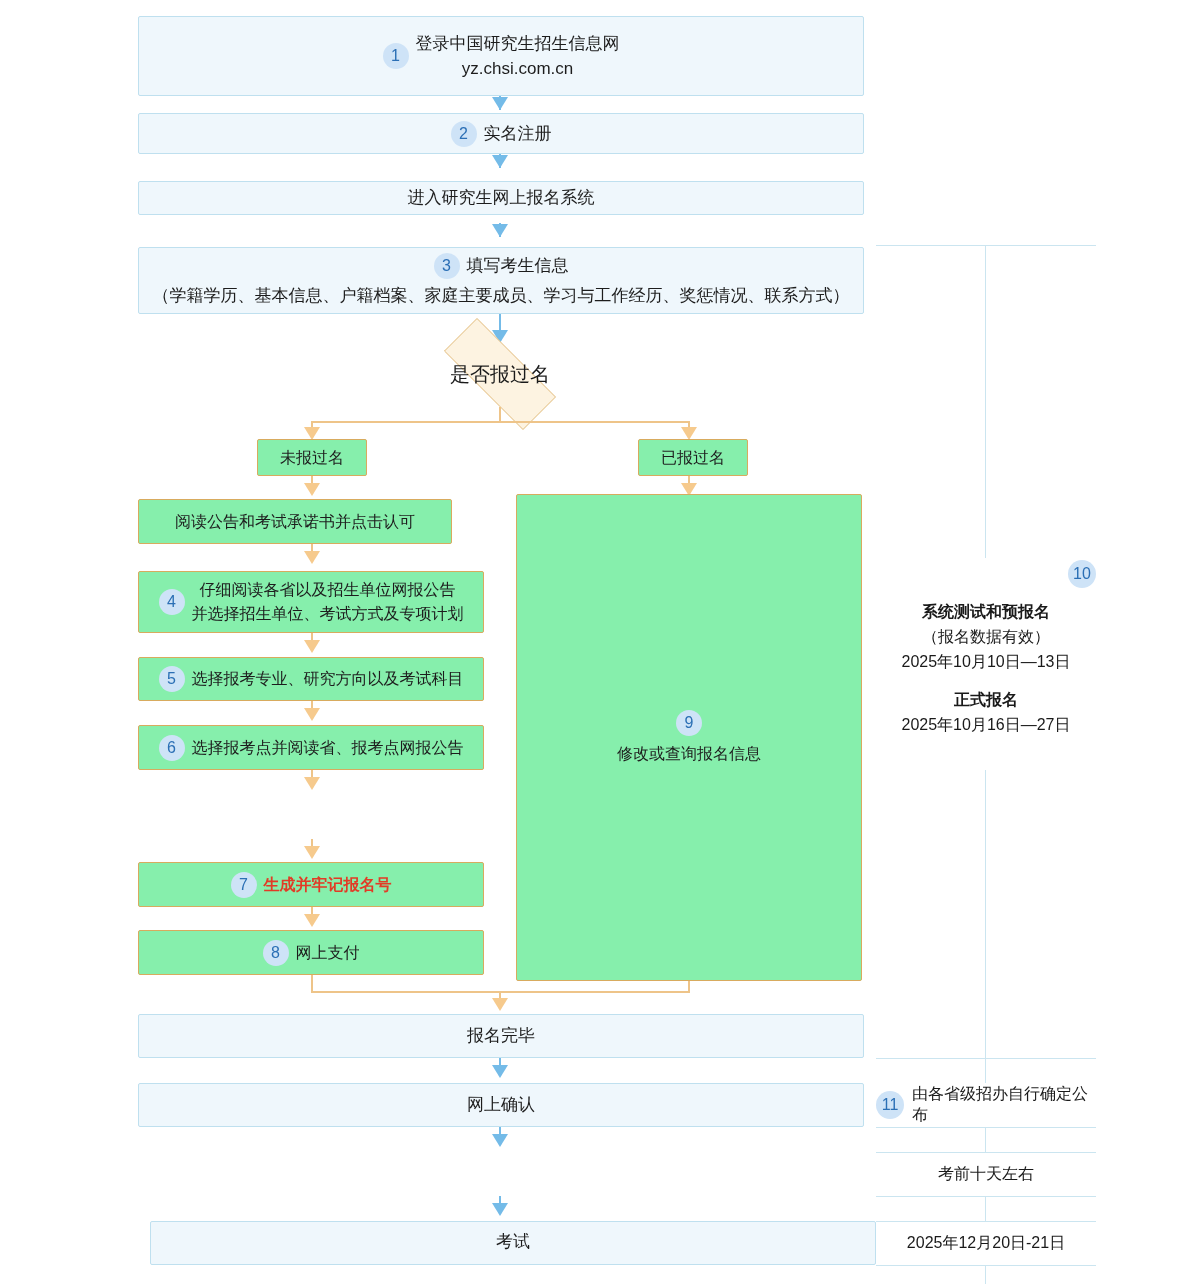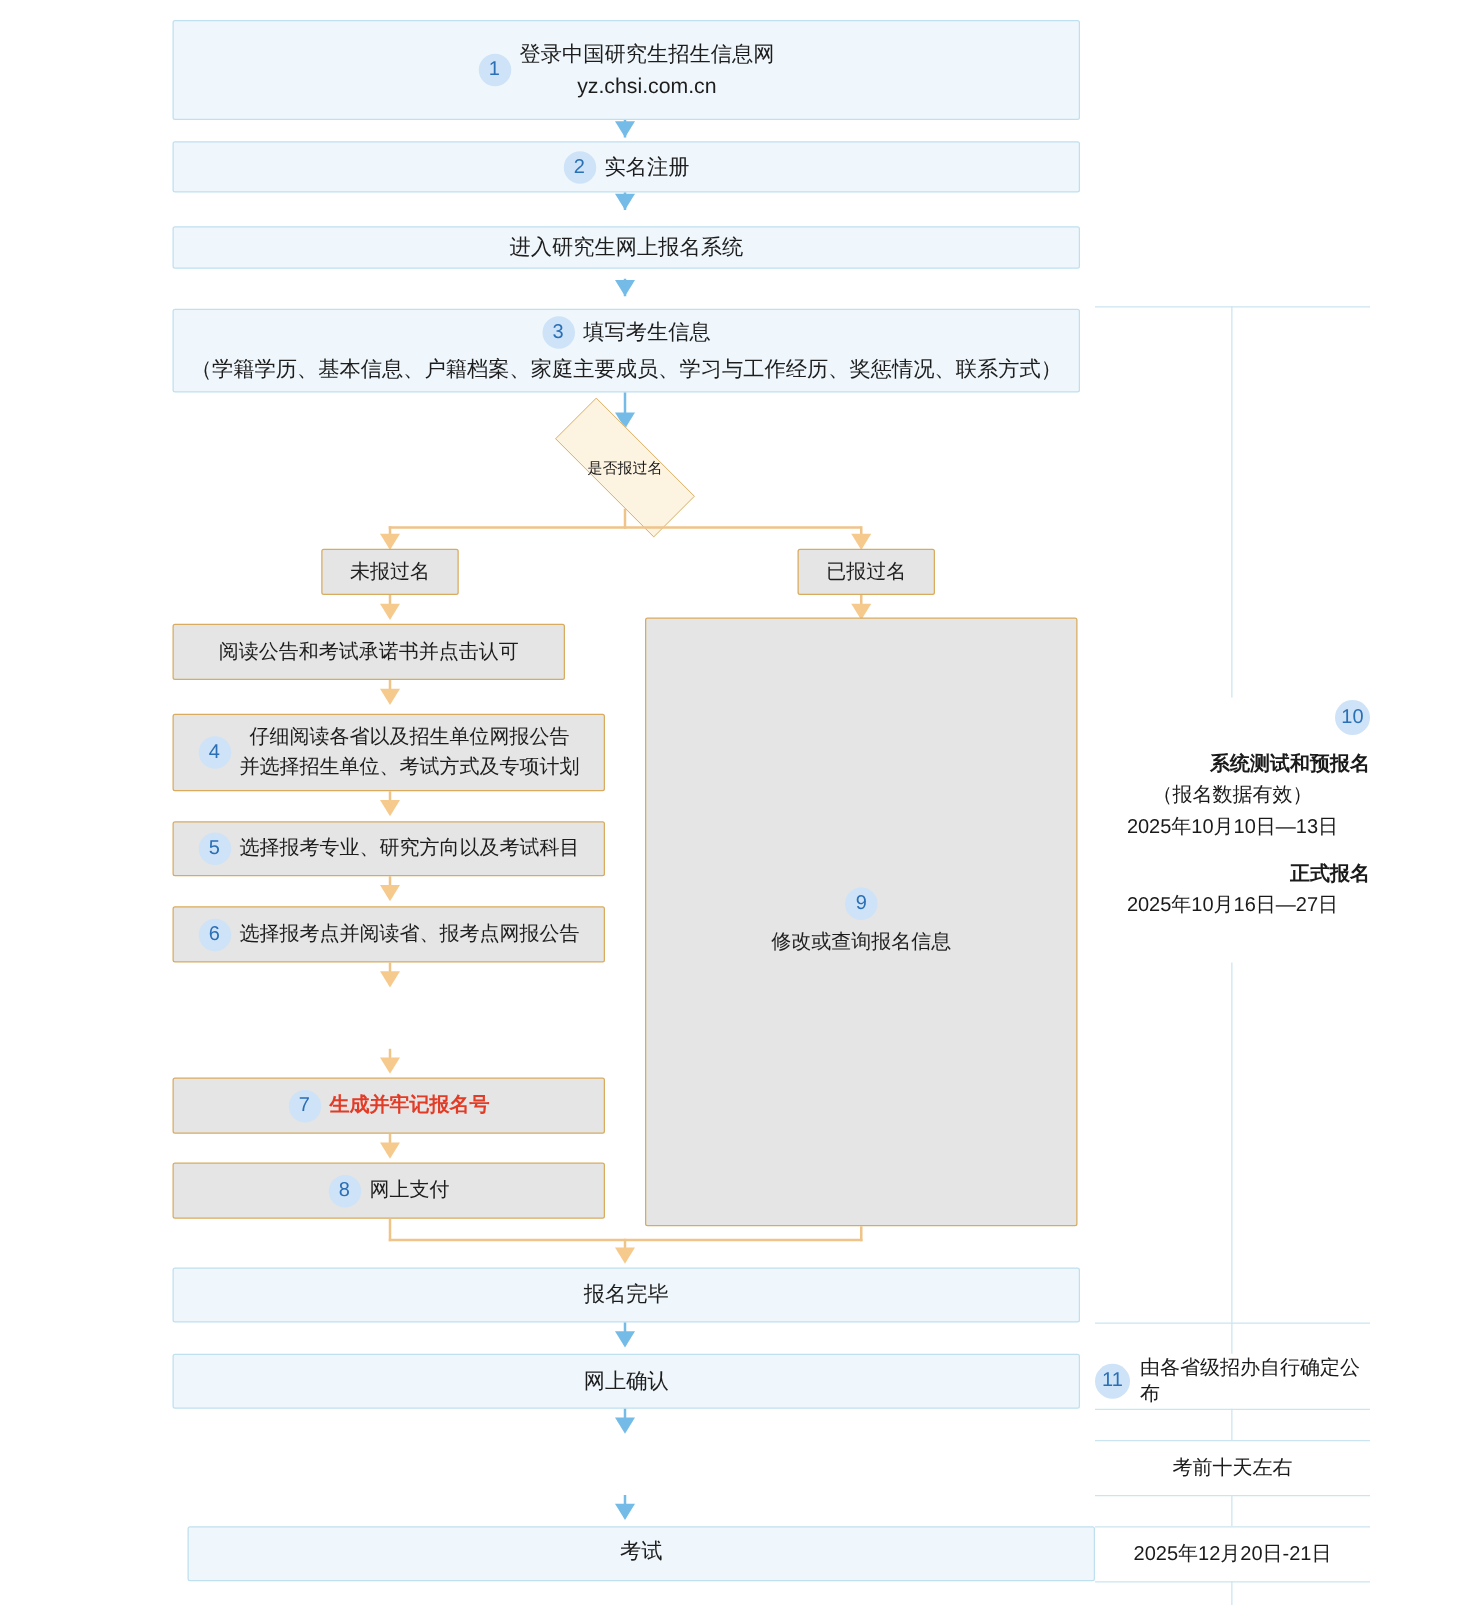--- a/index.html
+++ b/index.html
@@ -42,21 +42,21 @@
   
   .blue {
     background: #eff7fc;
     border: 1px solid #bfe0ef;
     border-radius: 2px;
     font-size: 17px;
     color: #1d1d1d;
   }
   
   .orange {
-    background: #e5e5e5;
+    background: #86efac;
     border: 1px solid #d8ab5e;
     border-radius: 2px;
     font-size: 16px;
     color: #1d1d1d;
   }
   .orange.big {
     align-items: center;
   }
 
   
@@ -85,21 +85,21 @@
   .diamond-shape {
     position: absolute;
     inset: 0;
     background: #fdf3e1;
     border: 1px solid #d8ab5e;
     transform: rotate(45deg) scale(0.707);
     box-sizing: border-box;
   }
   .diamond-label {
     position: relative;
-    font-size: 12px;
+    font-size: 20px;
     z-index: 2;
   }
 
   
   .vline, .hline {
     position: absolute;
   }
   .vline.blue-c { width: 2px; background: #74bbe8; }
   .vline.orange-c { width: 2px; background: #eec489; }
   .hline.orange-c { height: 2px; background: #eec489; }
@@ -124,21 +124,21 @@
     width: 1px;
     background: #cbe5f0;
   }
   .tl-block {
     position: absolute;
     text-align: center;
     font-size: 16px;
     line-height: 1.55;
     color: #1a1a1a;
   }
-  .tl-block .strong { font-weight: bold; text-align: right; }
+  .tl-block .strong { font-weight: bold; }
   .tl-row {
     position: absolute;
     display: flex;
     align-items: center;
     justify-content: center;
     gap: 8px;
     font-size: 16px;
   }
   .tl-badge-10 {
     position: absolute;

